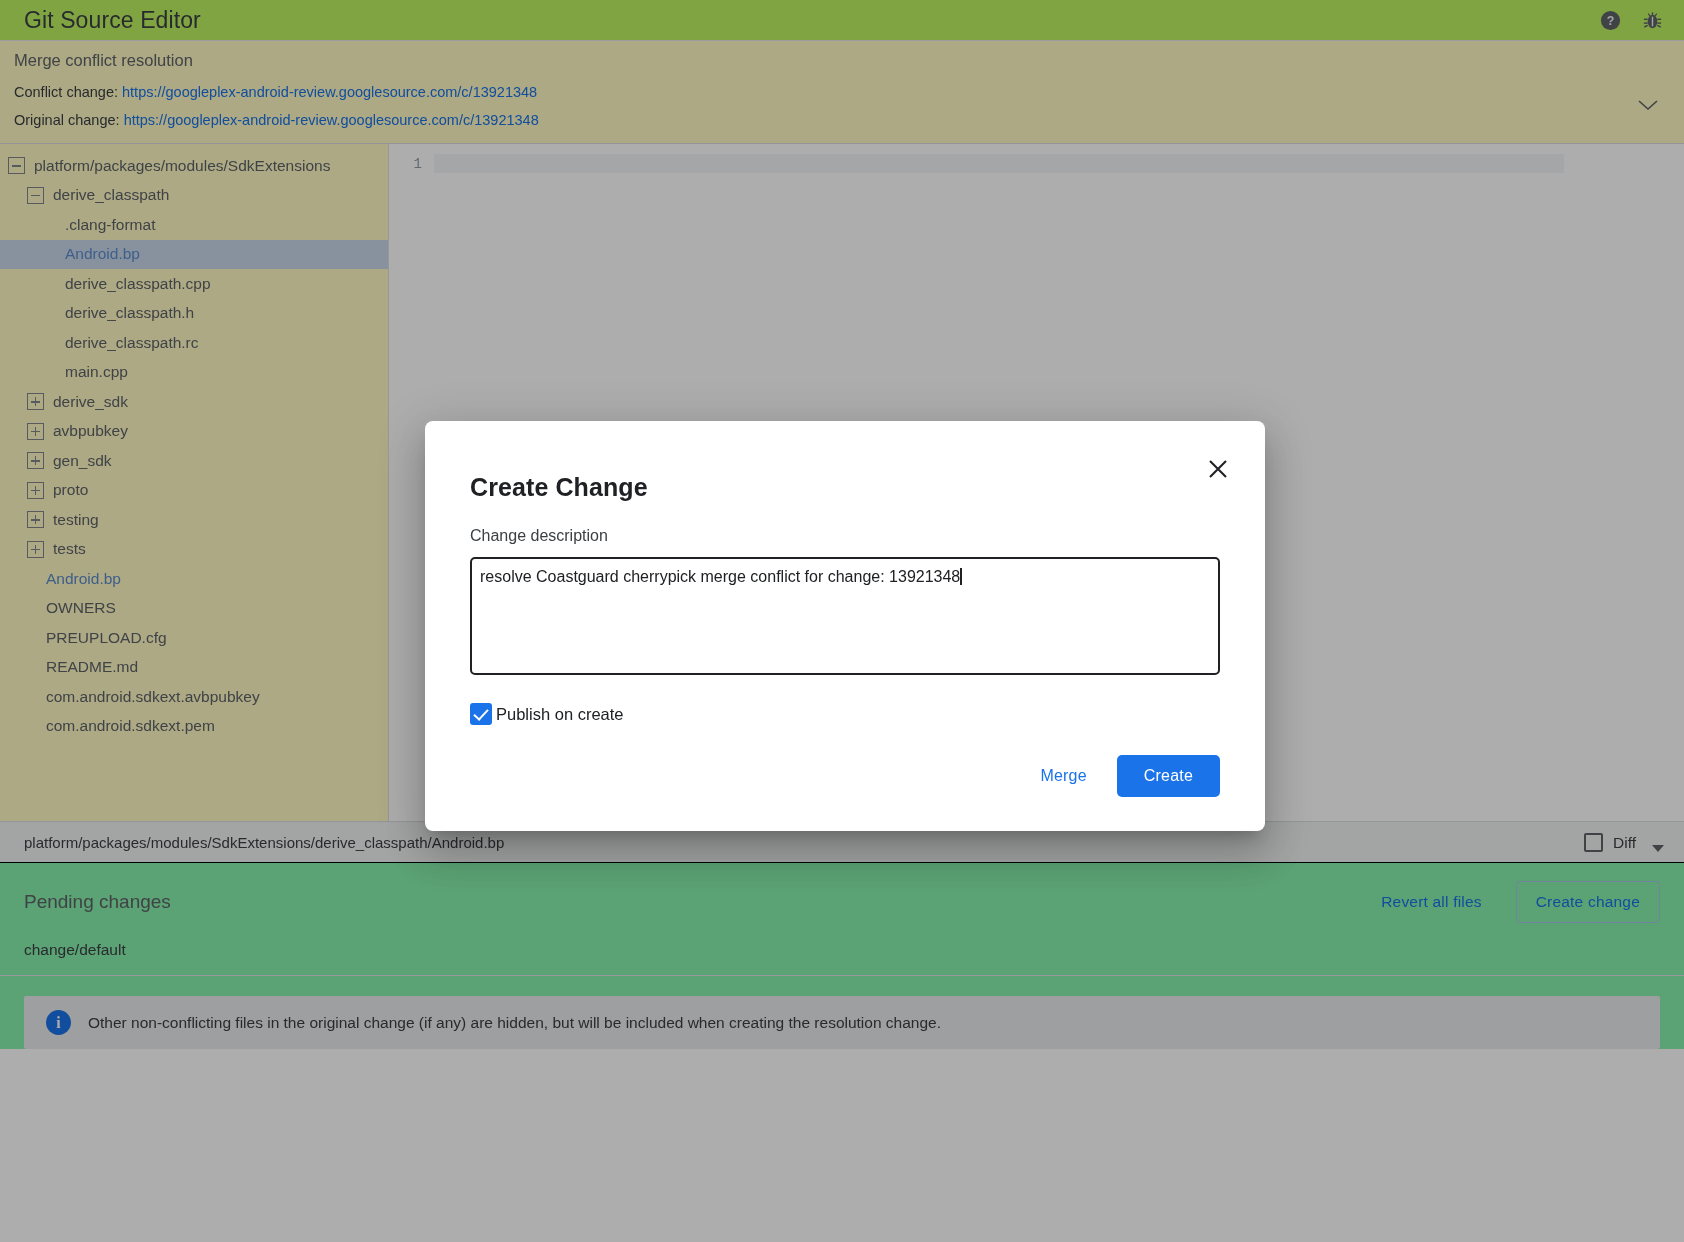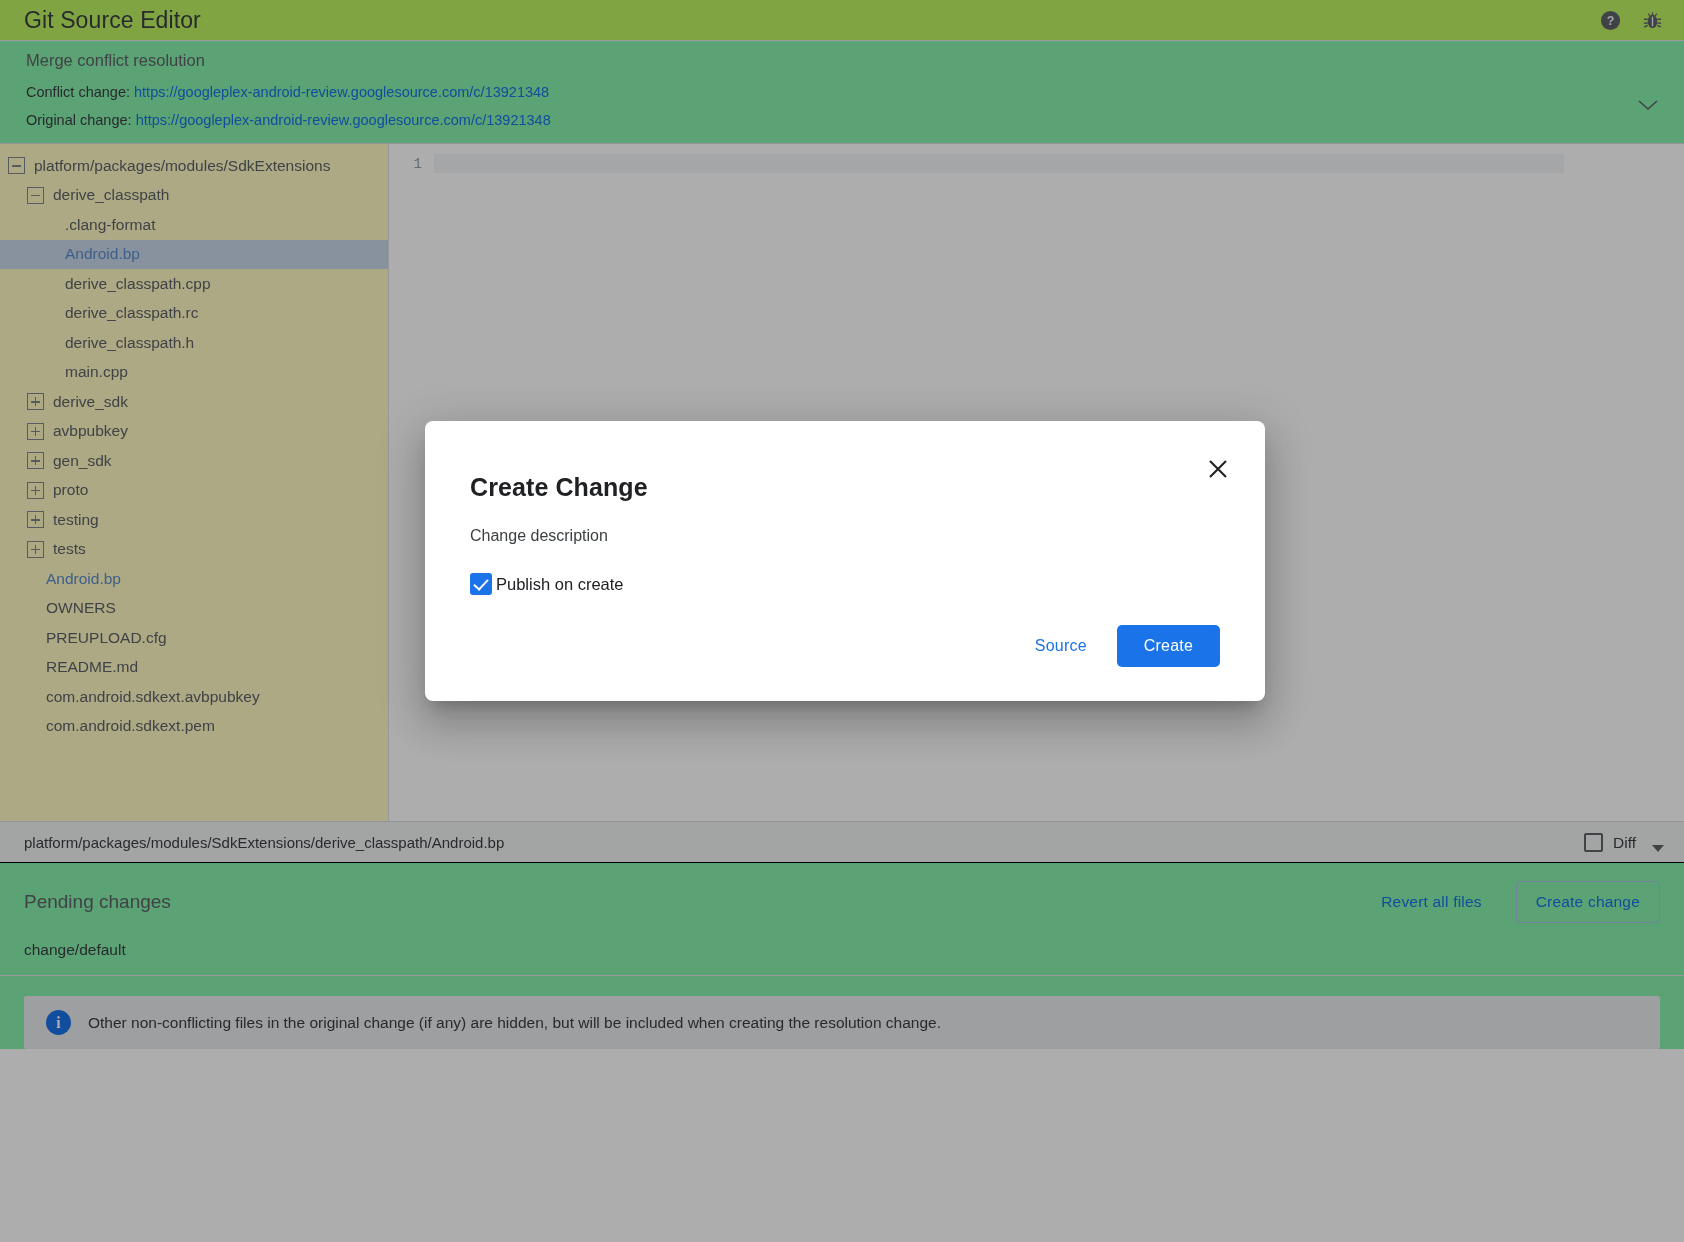--- a/index.html
+++ b/index.html
@@ -56,22 +56,22 @@
     height: 24px;
     display: flex;
     align-items: center;
     justify-content: center;
     cursor: pointer;
   }
   .icon-btn svg { display: block; }
 
   
   .conflict-header {
-    background: #86efac;
-    padding: 10px 24px 14px 24px;
+    background: #fef9c3;
+    padding: 10px 24px 14px 12px;
     position: relative;
     box-sizing: border-box;
     height: 103px;
     border-bottom: 1px solid #dadce0;
   }
   .conflict-title {
     font-size: 16.5px;
     color: #5f6368;
     margin: 0 0 13px 2px;
     font-weight: 400;
@@ -481,25 +481,25 @@
         <div class="tree-row selected">
           <span class="spacer-indent" style="width: 57px;"></span>
           <span class="label link">Android.bp</span>
         </div>
         <div class="tree-row">
           <span class="spacer-indent" style="width: 57px;"></span>
           <span class="label">derive_classpath.cpp</span>
         </div>
         <div class="tree-row">
           <span class="spacer-indent" style="width: 57px;"></span>
+          <span class="label">derive_classpath.h</span>
+        </div>
+        <div class="tree-row">
+          <span class="spacer-indent" style="width: 57px;"></span>
           <span class="label">derive_classpath.rc</span>
-        </div>
-        <div class="tree-row">
-          <span class="spacer-indent" style="width: 57px;"></span>
-          <span class="label">derive_classpath.h</span>
         </div>
         <div class="tree-row">
           <span class="spacer-indent" style="width: 57px;"></span>
           <span class="label">main.cpp</span>
         </div>
         <div class="tree-row">
           <span class="spacer-indent" style="width: 19px;"></span>
           <span class="toggle plus"></span>
           <span class="label">derive_sdk</span>
         </div>
@@ -596,23 +596,26 @@
     <div class="spacer"></div>
     <div class="modal-close">
       <svg width="22" height="22" viewBox="0 0 22 22" aria-hidden="true">
         <path d="M3 3 L19 19 M19 3 L3 19" stroke="#202124" stroke-width="2.1" fill="none"></path>
       </svg>
     </div>
   </div>
 
   <div class="field-label">Change description</div>
 
+  <div class="desc-box">
+    <span class="desc-text">resolve Coastguard cherrypick merge conflict for change: 13921348</span><span class="caret-bar"></span>
+  </div>
 
   <div class="publish-row">
     <div class="cb-checked"></div>
     <div class="publish-label">Publish on create</div>
   </div>
 
   <div class="modal-actions">
-    <div class="btn-cancel">Source</div>
+    <div class="btn-cancel">Merge</div>
     <div class="btn-create">Create</div>
   </div>
 </div>
 
 </body></html>

